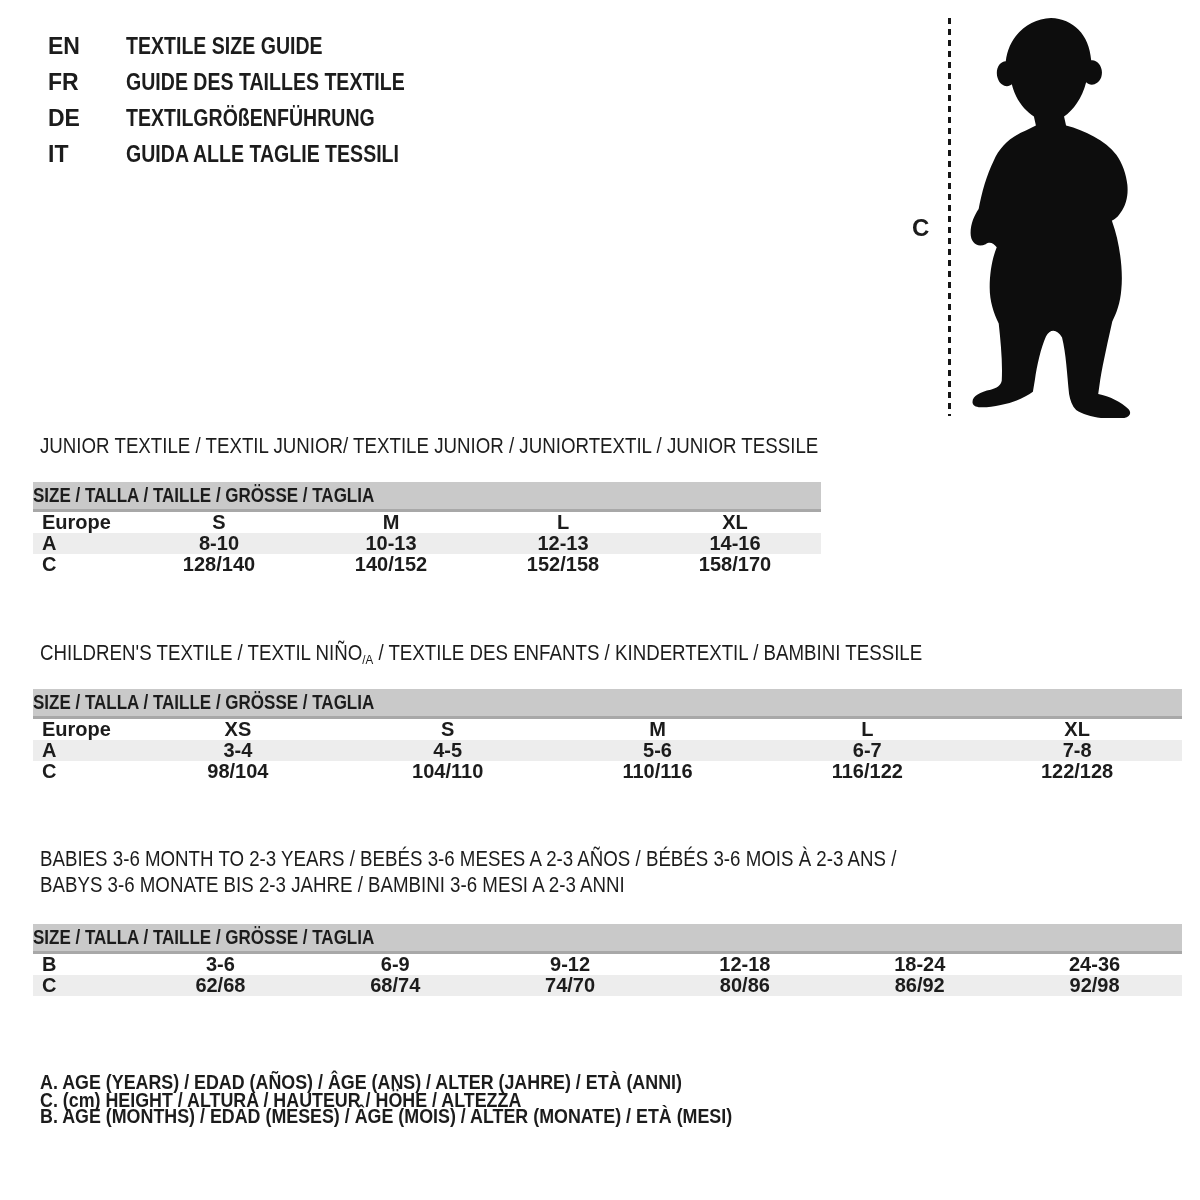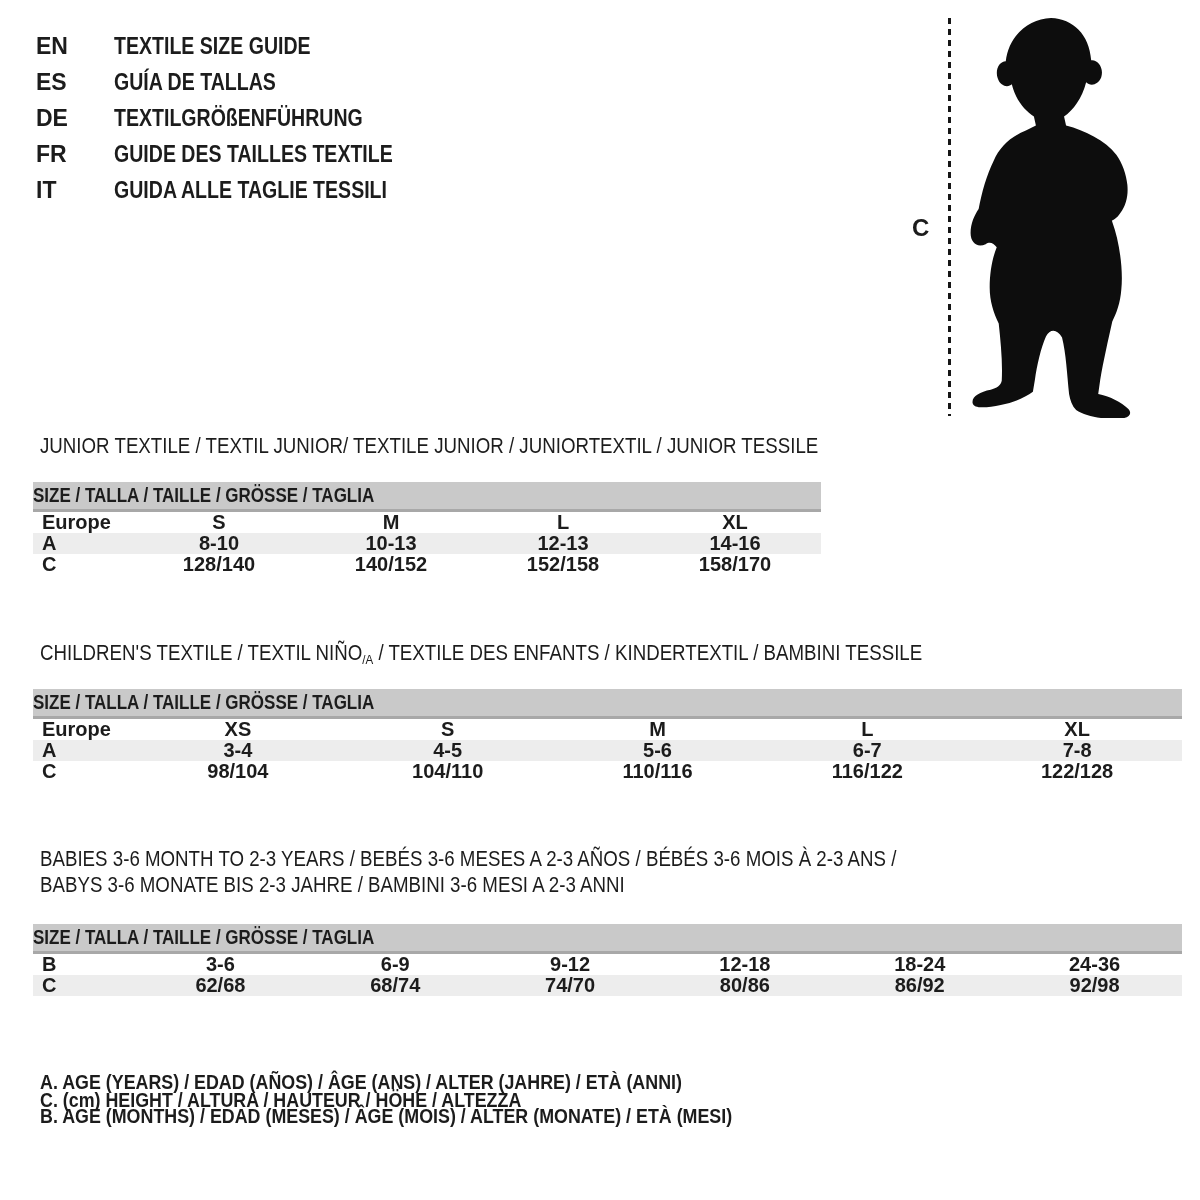--- a/index.html
+++ b/index.html
@@ -12,21 +12,21 @@
     background: #ffffff;
     overflow: hidden;
   }
   .cond {
     display: inline-block;
     transform: scaleX(0.85);
     transform-origin: 0 50%;
     white-space: nowrap;
   }
   
-  .lang-block { position: absolute; left: 36px; top: 28px; }
+  .lang-block { position: absolute; left: 48px; top: 28px; }
   .lang-row { display: flex; height: 36px; align-items: center; font-size: 23px; font-weight: 700; }
   .lang-code { width: 78px; }
   
   .height-line {
     position: absolute; left: 948px; top: 18px; width: 3px; height: 398px;
     background: repeating-linear-gradient(to bottom, #161616 0 6px, transparent 6px 11px);
   }
   .height-label { position: absolute; left: 912px; top: 214px; font-size: 24px; font-weight: 700; }
   .baby-svg { position: absolute; left: 968px; top: 16px; width: 172px; height: 402px; }
   
@@ -60,30 +60,26 @@
 <body>
 
 <div id="canvas">
 
   <div class="lang-block">
     <div class="lang-row">
       <span class="lang-code">EN</span>
       <span class="cond">TEXTILE SIZE GUIDE</span>
     </div>
     <div class="lang-row">
-      <span class="lang-code">ES</span>
-      <span class="cond">GUÍA DE TALLAS</span>
+      <span class="lang-code">FR</span>
+      <span class="cond">GUIDE DES TAILLES TEXTILE</span>
     </div>
     <div class="lang-row">
       <span class="lang-code">DE</span>
       <span class="cond">TEXTILGRÖßENFÜHRUNG</span>
-    </div>
-    <div class="lang-row">
-      <span class="lang-code">FR</span>
-      <span class="cond">GUIDE DES TAILLES TEXTILE</span>
     </div>
     <div class="lang-row">
       <span class="lang-code">IT</span>
       <span class="cond">GUIDA ALLE TAGLIE TESSILI</span>
     </div>
   </div>
 
   <div class="height-label">C</div>
   <div class="height-line"></div>
   <svg class="baby-svg" viewBox="0 0 170 400" aria-hidden="true">

